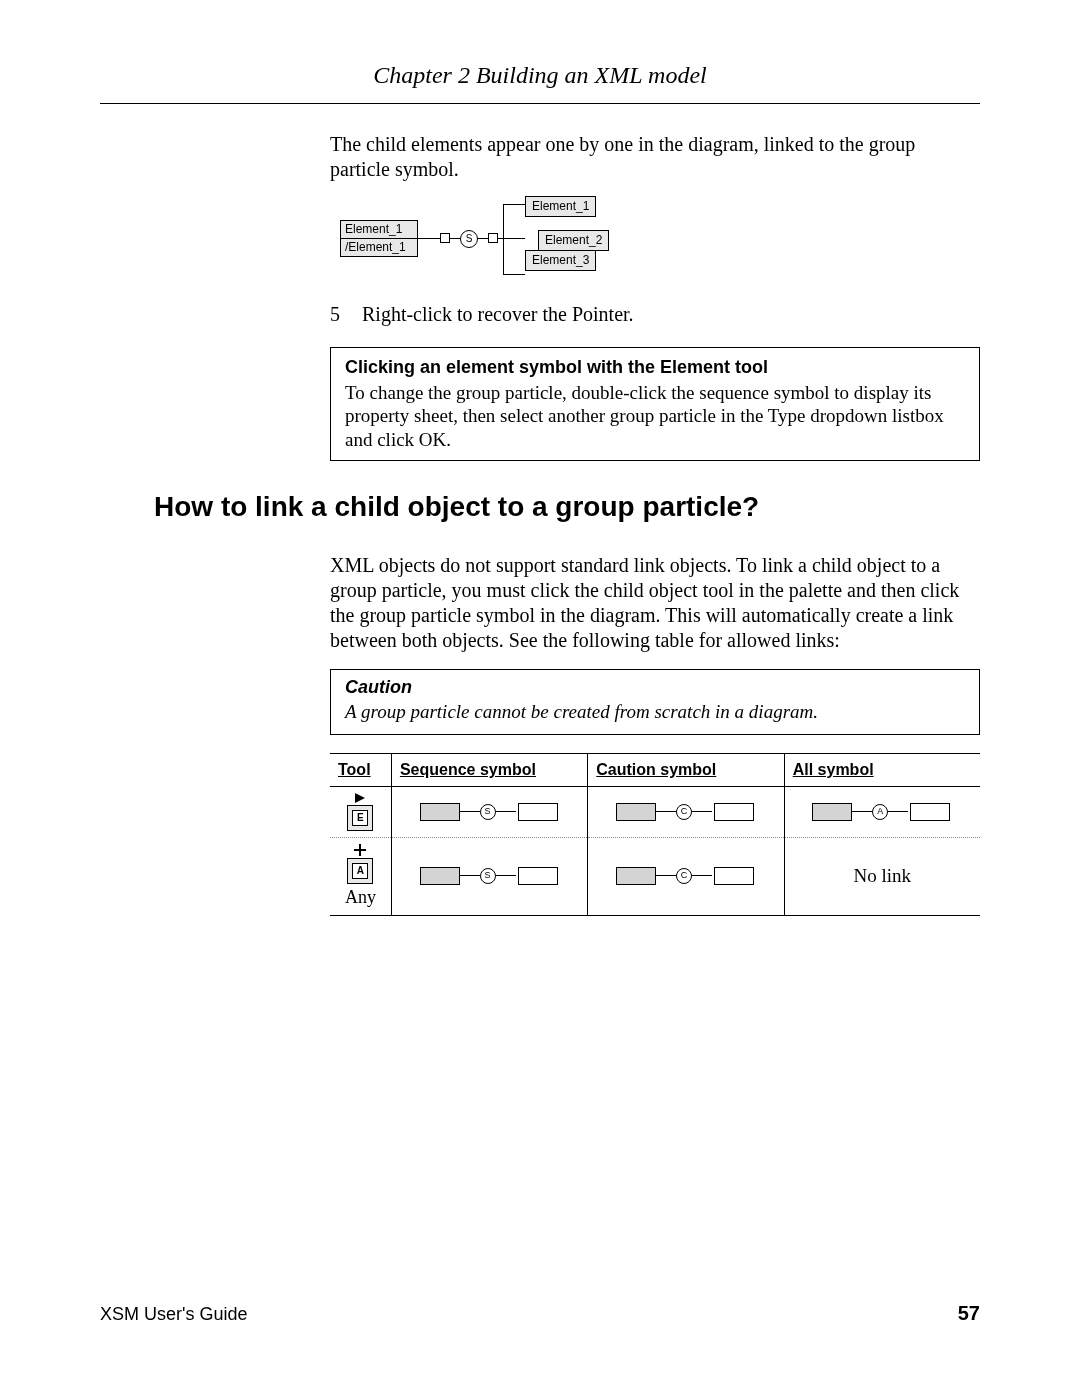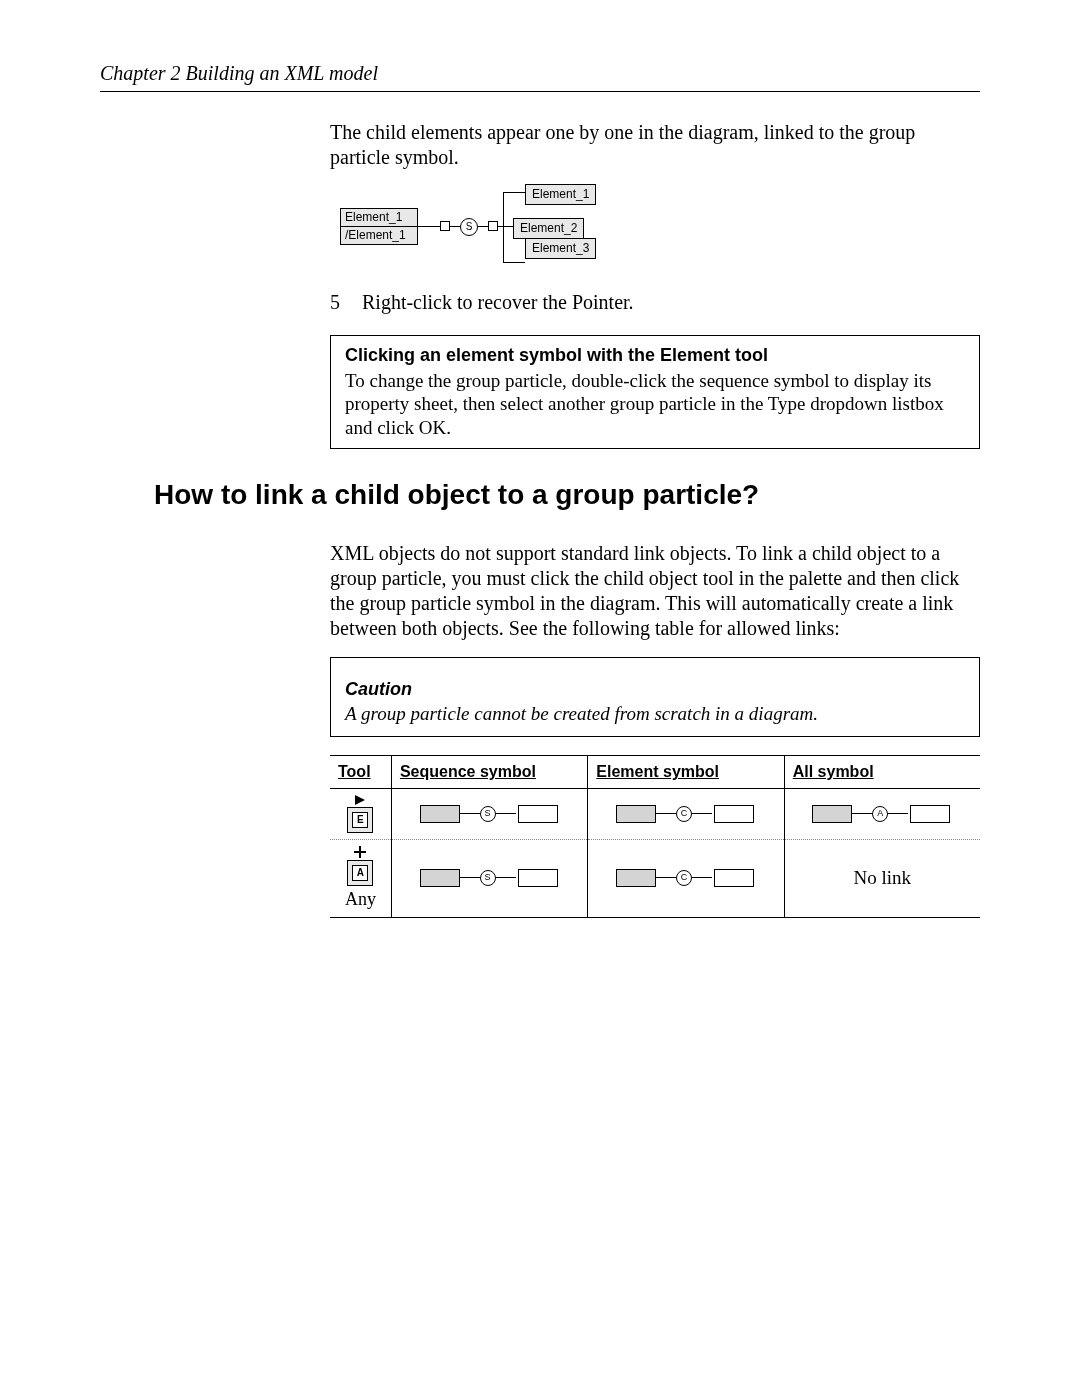--- a/index.html
+++ b/index.html
@@ -10,24 +10,24 @@
     color: #000;
   }
   .page {
     width: 1080px;
     height: 1397px;
     position: relative;
     box-sizing: border-box;
     padding: 62px 100px 0 100px;
   }
   .running-head {
-    text-align: left;
+    text-align: center;
     font-style: italic;
-    font-size: 20px;
-    margin-bottom: 6px;
+    font-size: 24px;
+    margin-bottom: 14px;
   }
   .head-rule {
     border: none;
     border-top: 1.5px solid #000;
     margin: 0 0 28px 0;
   }
   .content {
     margin-left: 230px; 
     font-size: 20px;
     line-height: 1.25;
@@ -122,21 +122,21 @@
     font-family: Arial, Helvetica, sans-serif;
     font-weight: bold;
     font-size: 28px;
     margin-top: 30px;
     margin-bottom: 30px;
     padding-left: 54px;
   }
   
   .cautionbox {
     border: 1.5px solid #000;
-    padding: 20px 14px 10px 14px;
+    padding: 6px 14px 10px 14px;
     margin: 16px 0 18px 0;
     font-size: 19px;
   }
   .cautionbox .cb-title {
     font-family: Arial, Helvetica, sans-serif;
     font-weight: bold;
     font-style: italic;
     font-size: 18px;
     margin-bottom: 2px;
   }
@@ -287,21 +287,21 @@
       <div class="hline" style="left:110px; top:42px; width:10px;"></div>
       <div class="circlet" style="left:120px; top:34px;">S</div>
       <div class="hline" style="left:138px; top:42px; width:10px;"></div>
       <div class="tiny-sq" style="left:148px; top:37px;"></div>
       <div class="vline" style="left:163px; top:8px; height:70px;"></div>
       <div class="hline" style="left:158px; top:42px; width:5px;"></div>
       <div class="hline" style="left:163px; top:8px; width:22px;"></div>
       <div class="hline" style="left:163px; top:42px; width:22px;"></div>
       <div class="hline" style="left:163px; top:78px; width:22px;"></div>
       <div class="elbox" style="left:185px; top:0;">Element_1</div>
-      <div class="elbox" style="left:173px; top:34px;">Element_2</div>
+      <div class="elbox" style="left:198px; top:34px;">Element_2</div>
       <div class="elbox" style="left:185px; top:54px;">Element_3</div>
     </div>
 
     <div class="step">
       <div class="step-num">5</div>
       <div class="step-txt">Right-click to recover the Pointer.</div>
     </div>
 
     <div class="infobox">
       <div class="ib-title">Clicking an element symbol with the Element tool</div>
@@ -317,21 +317,21 @@
     <div class="cautionbox">
       <div class="cb-title">Caution</div>
       <div class="cb-body">A group particle cannot be created from scratch in a diagram.</div>
     </div>
 
     <table class="linktable">
       <thead>
         <tr>
           <th>Tool</th>
           <th>Sequence symbol</th>
-          <th>Element symbol</th>
+          <th>Caution symbol</th>
           <th>All symbol</th>
         </tr>
       </thead>
       <tbody>
         <tr class="r1">
           <td>
             <div class="toolcell-inner">
               <div class="arrow-right"></div>
               <div class="tool-icon">
                 <div class="tool-letter">E</div>
@@ -393,14 +393,18 @@
               <div class="line" style="left:76px; width:20px;"></div>
               <div class="box plain" style="left:98px;"></div>
             </div>
           </td>
           <td>No link</td>
         </tr>
       </tbody>
     </table>
   </div>
 
+  <div class="footer">
+    <span class="doc-title">XSM User's Guide</span>
+    <span class="page-num">57</span>
+  </div>
 
 </div>
 
 </body></html>

